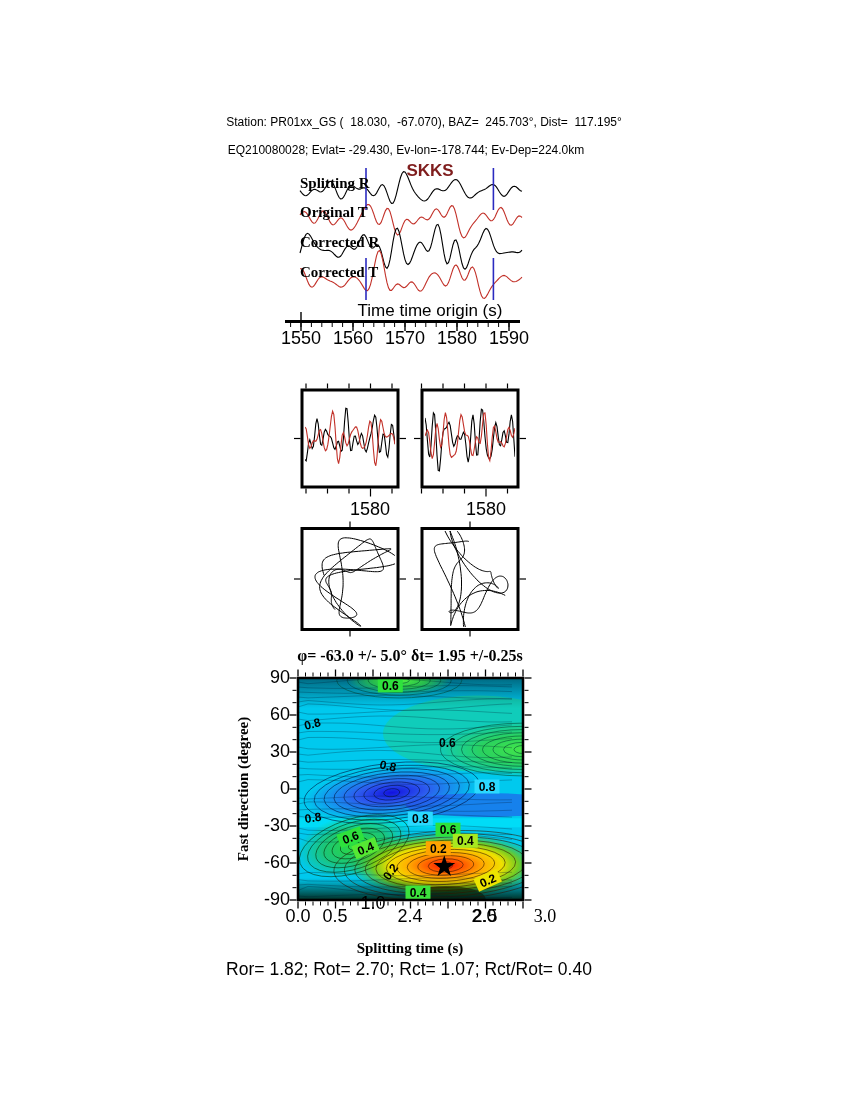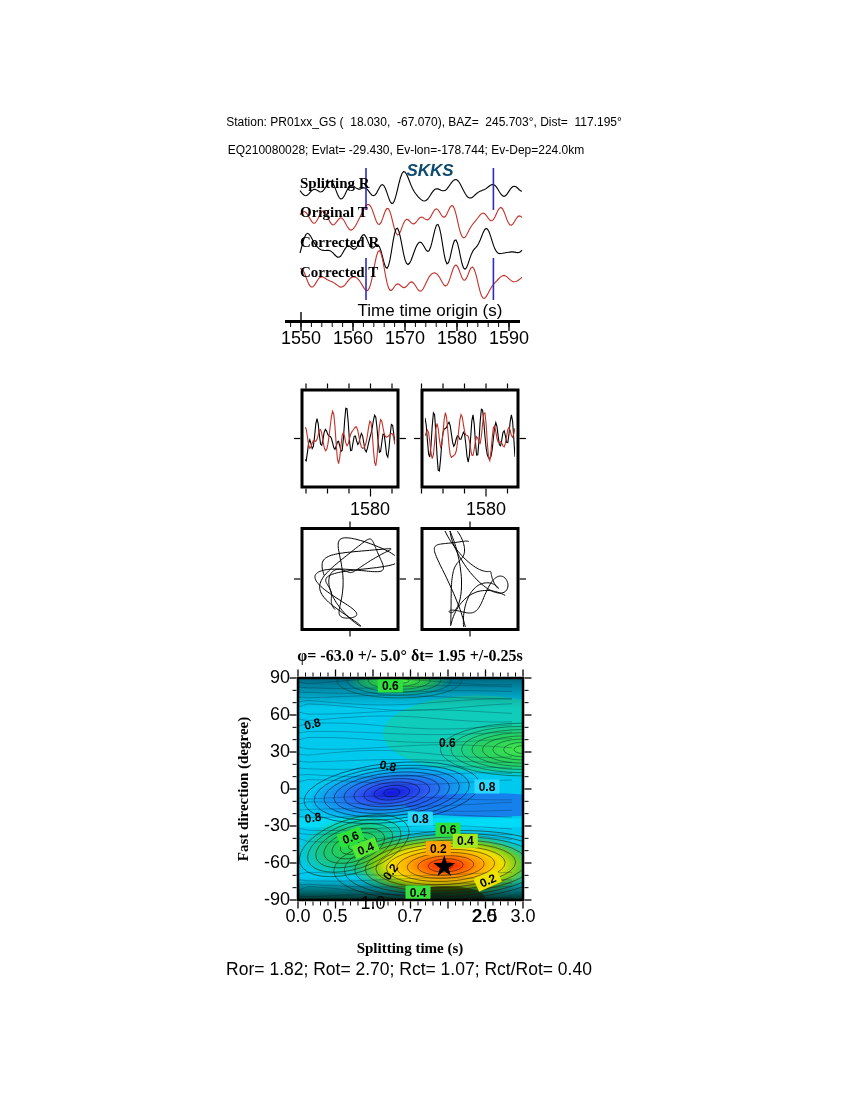--- a/index.html
+++ b/index.html
@@ -408,21 +408,21 @@
       </defs>
     </svg>
 
   <span class="t sans hdr cx" style="left:424px;top:116px;">Station: PR01xx_GS (  18.030,  -67.070), BAZ=  245.703°, Dist=  117.195°</span>
   <span class="t sans hdr cx" style="left:406px;top:144px;">EQ210080028; Evlat= -29.430, Ev-lon=-178.744; Ev-Dep=224.0km</span>
 
   <span class="t serifb trl" style="left:300px;top:175px;">Splitting R</span>
   <span class="t serifb trl" style="left:300px;top:204px;">Original T</span>
   <span class="t serifb trl" style="left:300px;top:234px;">Corrected R</span>
   <span class="t serifb trl" style="left:300px;top:264px;">Corrected T</span>
-  <span class="t sans phase cx" style="left:430px;top:162px;color:#0c4a6e;font-style:italic;">SKKS</span>
+  <span class="t sans phase cx" style="left:430px;top:162px;color:#7f1d1d;">SKKS</span>
 
   <span class="t sans axlab cx" style="left:430px;top:302px;">Time time origin (s)</span>
   <span class="t sans tick cx" style="left:301px;top:329px;">1550</span>
   <span class="t sans tick cx" style="left:353px;top:329px;">1560</span>
   <span class="t sans tick cx" style="left:405px;top:329px;text-align:center;">1570</span>
   <span class="t sans tick cx" style="left:457px;top:329px;">1580</span>
   <span class="t sans tick cx" style="left:509px;top:329px;">1590</span>
 
   <span class="t sans tick cx" style="left:370px;top:500px;">1580</span>
   <span class="t sans tick cx" style="left:486px;top:500px;">1580</span>
@@ -434,21 +434,21 @@
   <span class="t sans tick ytick" style="left:290px;top:715px;">60</span>
   <span class="t sans tick ytick" style="left:290px;top:752px;">30</span>
   <span class="t sans tick ytick" style="left:290px;top:789px;">0</span>
   <span class="t sans tick ytick" style="left:290px;top:826px;">-30</span>
   <span class="t sans tick ytick" style="left:290px;top:863px;">-60</span>
   <span class="t sans tick ytick" style="left:290px;top:900px;">-90</span>
 
   <span class="t sans tick cx" style="left:298px;top:907px;">0.0</span>
   <span class="t sans tick cx" style="left:335px;top:907px;">0.5</span>
   <span class="t sans tick cx" style="left:373px;top:894px;">1.0</span>
-  <span class="t sans tick cx" style="left:410px;top:907px;">0.7</span>
+  <span class="t sans tick cx" style="left:410px;top:907px;">2.4</span>
   <span class="t sans tick cx" style="left:448px;top:907px;margin-left:36px;">2.0</span>
   <span class="t sans tick cx" style="left:485px;top:907px;">2.5</span>
-  <span class="t sans tick cx" style="left:523px;top:907px;">3.0</span>
+  <span class="t sans tick cx" style="left:545px;top:907px;font-family:Liberation Serif, serif;">3.0</span>
 
   <span class="t serifb cax cx" style="left:410px;top:940px;">Splitting time (s)</span>
 
   <span class="t sans foot cx" style="left:409px;top:960px;">Ror= 1.82; Rot= 2.70; Rct= 1.07; Rct/Rot= 0.40</span>
 </div>
 
 </body></html>

